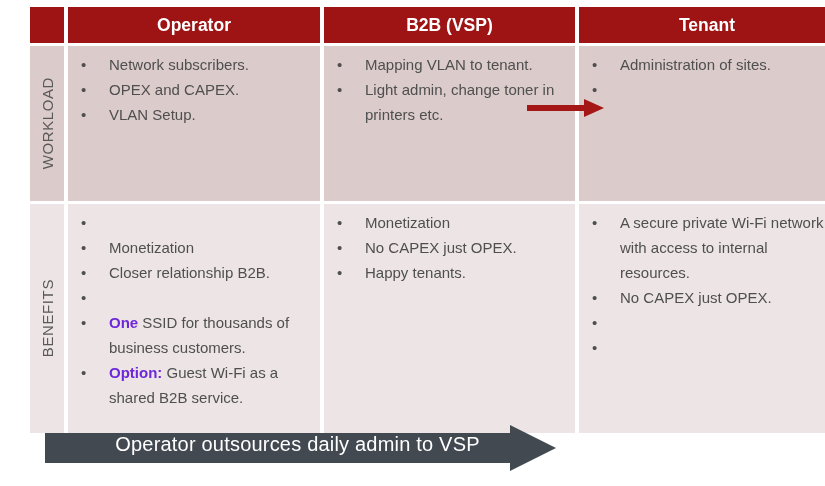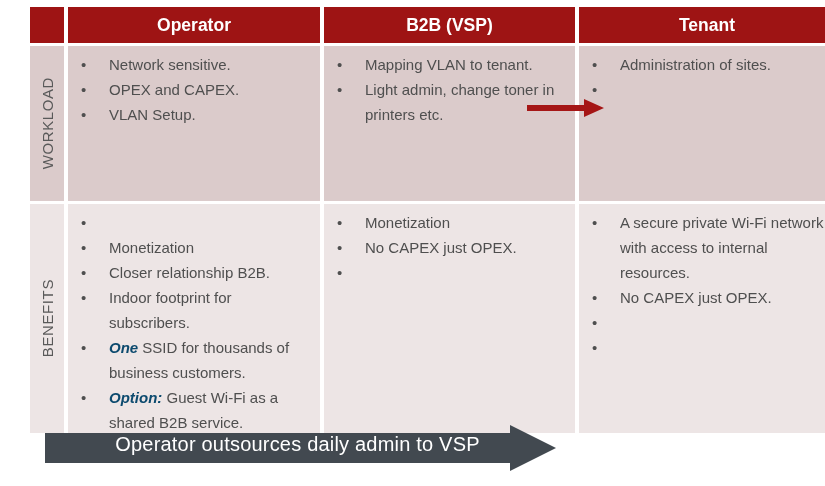--- a/index.html
+++ b/index.html
@@ -39,21 +39,21 @@
   .bf{background:var(--benefits-bg);}
   .cell{padding:6px 4px 0 13px;}
   .li{display:flex;align-items:flex-start;}
   .marker{
     flex:none;width:28px;font-size:15px;line-height:25px;color:var(--text-gray);
   }
   .txt{
     flex:1;font-size:15px;line-height:25px;color:var(--text-gray);
     padding-right:2px;
   }
-  .txt b{font-weight:bold;color:#0c4a6e;font-style:italic;}
+  .txt b{font-weight:bold;color:#6d28d9;}
   .wl-arrow{position:absolute;left:527px;top:97px;z-index:3;}
   .banner{
     position:absolute;left:45px;top:433px;width:465px;height:30px;
     background:var(--banner-dark);z-index:2;
   }
   .banner-head{
     position:absolute;left:465px;top:-8px;width:0;height:0;
     border-top:23px solid transparent;
     border-bottom:23px solid transparent;
     border-left:46px solid var(--banner-dark);
@@ -73,21 +73,21 @@
   <div class="hcell">Operator</div>
   <div class="hcell">B2B (VSP)</div>
   <div class="hcell">Tenant</div>
 
   <div class="rowlabel wl">
     <span>WORKLOAD</span>
   </div>
   <div class="cell wl">
       <div class="li">
         <span class="marker">•</span>
-        <span class="txt">Network sensitive.</span>
+        <span class="txt">Network subscribers.</span>
       </div>
       <div class="li">
         <span class="marker">•</span>
         <span class="txt">OPEX and CAPEX.</span>
       </div>
       <div class="li">
         <span class="marker">•</span>
         <span class="txt">VLAN Setup.</span>
       </div>
     </div>
@@ -121,21 +121,20 @@
       <div class="li">
         <span class="marker">•</span>
         <span class="txt">Monetization</span>
       </div>
       <div class="li">
         <span class="marker">•</span>
         <span class="txt">Closer relationship B2B.</span>
       </div>
       <div class="li">
         <span class="marker">•</span>
-        <span class="txt">Indoor footprint for subscribers.</span>
       </div>
       <div class="li">
         <span class="marker">•</span>
         <span class="txt"><b>One</b> SSID for thousands of business customers.</span>
       </div>
       <div class="li">
         <span class="marker">•</span>
         <span class="txt"><b>Option:</b> Guest Wi-Fi as a shared B2B service.</span>
       </div>
     </div>
@@ -143,20 +142,21 @@
       <div class="li">
         <span class="marker">•</span>
         <span class="txt">Monetization</span>
       </div>
       <div class="li">
         <span class="marker">•</span>
         <span class="txt">No CAPEX just OPEX.</span>
       </div>
       <div class="li">
         <span class="marker">•</span>
+        <span class="txt">Happy tenants.</span>
       </div>
     </div>
   <div class="cell bf">
       <div class="li">
         <span class="marker">•</span>
         <span class="txt">A secure private Wi-Fi network with access to internal resources.</span>
       </div>
       <div class="li">
         <span class="marker">•</span>
         <span class="txt">No CAPEX just OPEX.</span>

